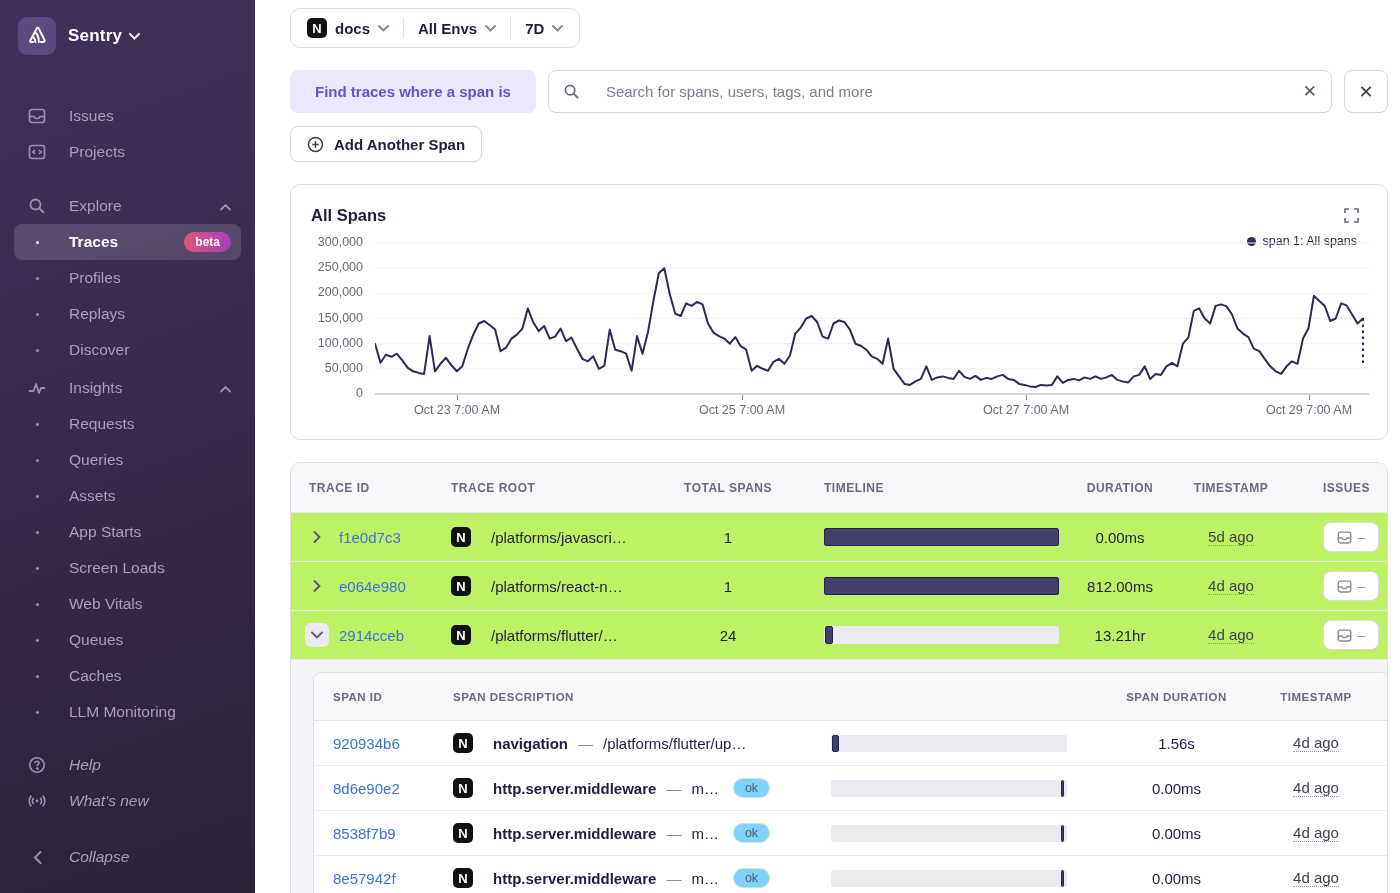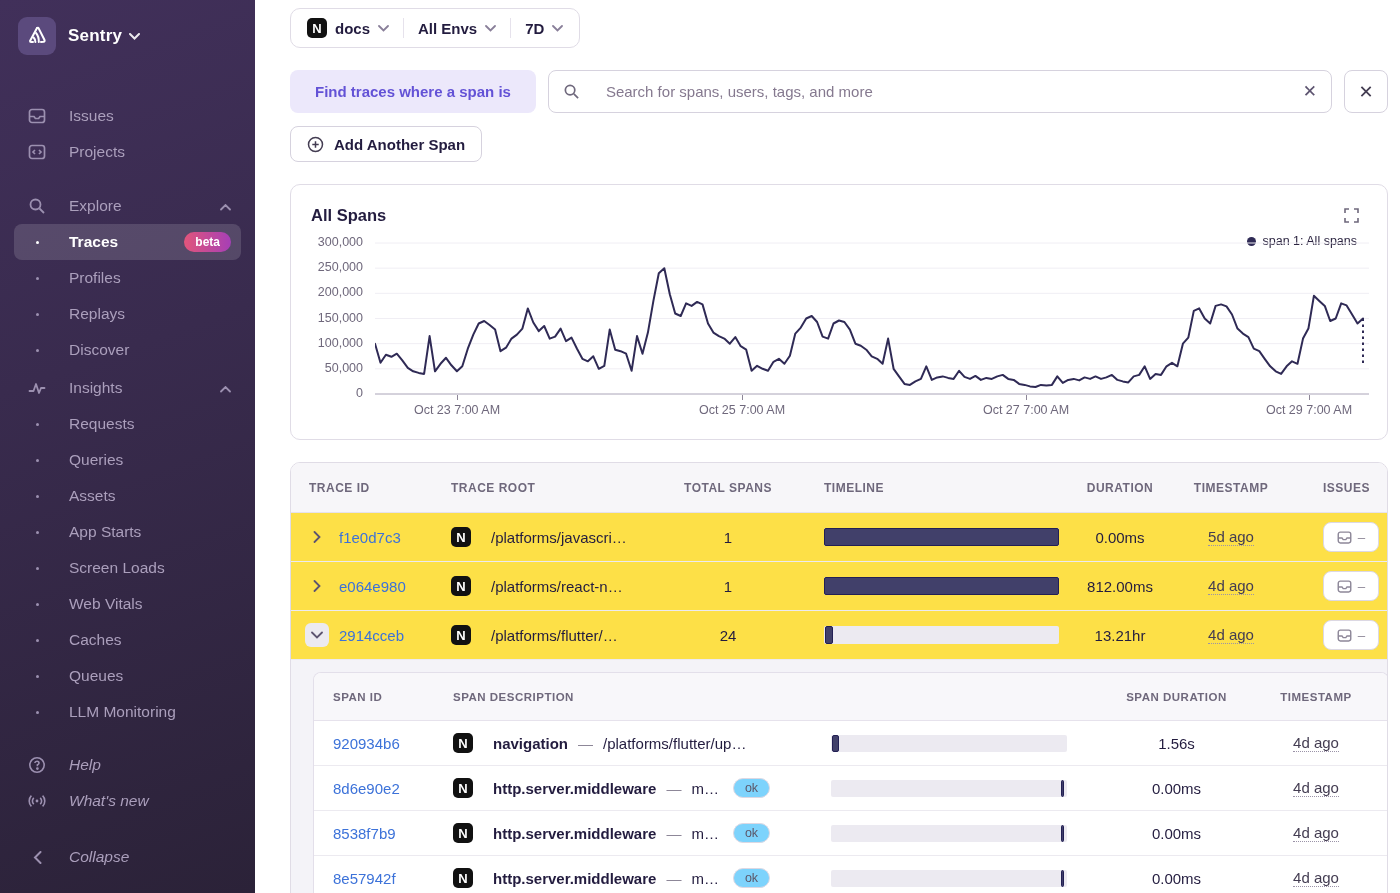--- a/index.html
+++ b/index.html
@@ -79,21 +79,21 @@
   .xaxis .xl { position:absolute; width:140px; margin-left:-70px; text-align:center;
     font-size:12.5px; color:#6f687c; top:6px; }
   .xaxis .tick { position:absolute; top:-2px; width:1px; height:5px; background:#8d8798; }
 
   
   .trace-table { margin-top:22px; width:1098px; border:1px solid #e0dce6;
     border-radius:10px 10px 0 0; overflow:hidden; background:#fff; }
   .t-grid { display:grid; grid-template-columns:150px 234px 120px 274px 102px 131px 87px; align-items:center; }
   .t-head { background:#f7f6f9; border-bottom:1px solid #e6e2ec; height:50px; }
   .t-head > div { font-size:12px; font-weight:bold; letter-spacing:.5px; color:#6f687c; }
-  .t-row { height:49px; border-bottom:1px solid #eceaf0; background:#fde047; }
+  .t-row { height:49px; border-bottom:1px solid #eceaf0; background:#bef264; }
   .cell-id { display:flex; align-items:center; gap:10px; padding-left:14px; }
   .exp-chev { width:24px; height:24px; border:none; background:transparent; color:#5d5470;
     display:flex; align-items:center; justify-content:center; cursor:pointer; border-radius:6px;}
   .exp-chev.open { background:#eceaf0; }
   .link { color:#3c72d9; font-size:15px; text-decoration:none; cursor:pointer; }
   .cell-root { display:flex; align-items:center; gap:20px; padding-left:10px; font-size:15px; color:#231c3f;
     overflow:hidden; white-space:nowrap; }
   .r { text-align:center; }
   .cell-spans { padding-right:14px; font-size:15px; color:#231c3f; }
   .tl-track { position:relative; margin-left:29px; width:235px; height:18px; background:#eceaf1; border-radius:2px; }
@@ -254,27 +254,27 @@
       <div class="nav-row sub">
         <span class="dot">
             <i></i>
           </span>
         <span class="lbl">Web Vitals</span>
       </div>
       <div class="nav-row sub">
         <span class="dot">
             <i></i>
           </span>
+        <span class="lbl">Queues</span>
+      </div>
+      <div class="nav-row sub">
+        <span class="dot">
+            <i></i>
+          </span>
         <span class="lbl">Caches</span>
-      </div>
-      <div class="nav-row sub">
-        <span class="dot">
-            <i></i>
-          </span>
-        <span class="lbl">Queues</span>
       </div>
       <div class="nav-row sub">
         <span class="dot">
             <i></i>
           </span>
         <span class="lbl">LLM Monitoring</span>
       </div>
     </nav>
 
     <div class="sb-footer">

